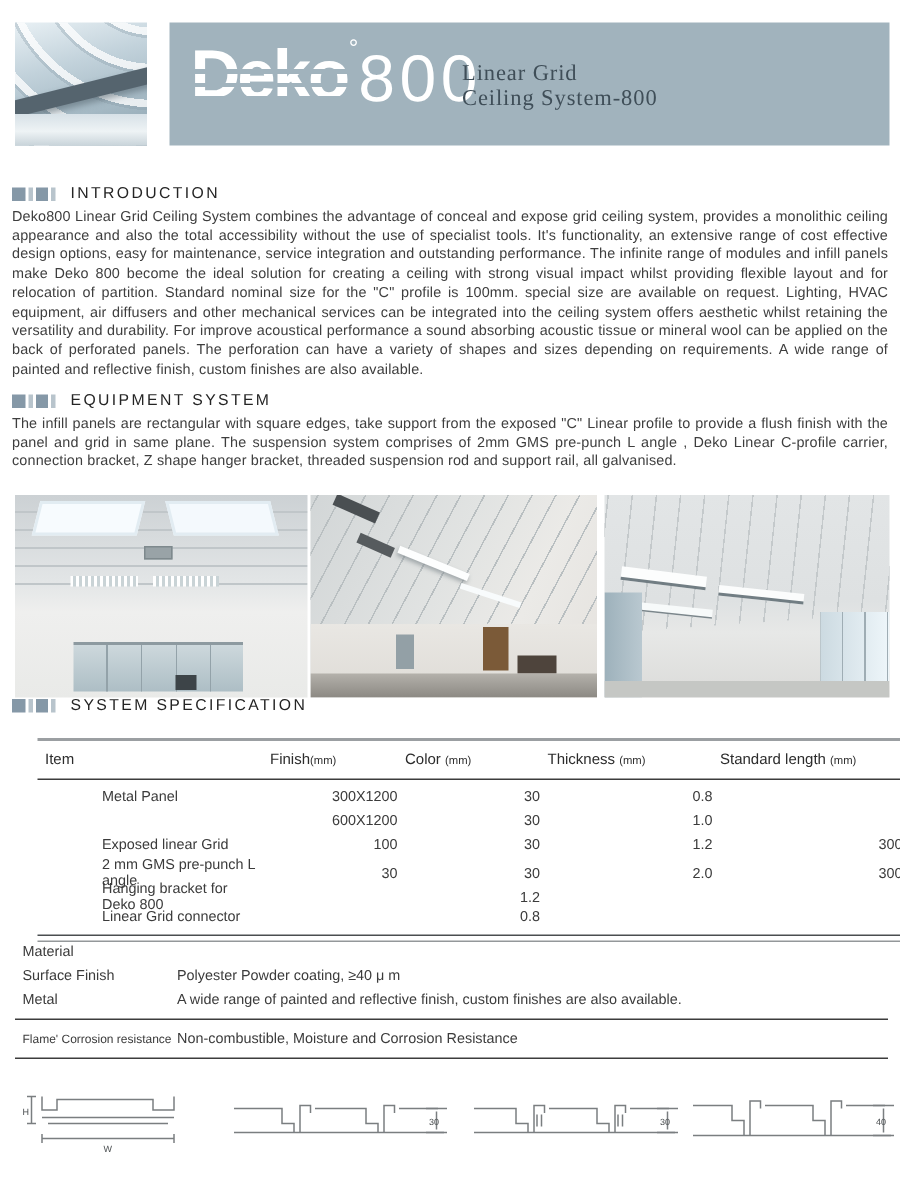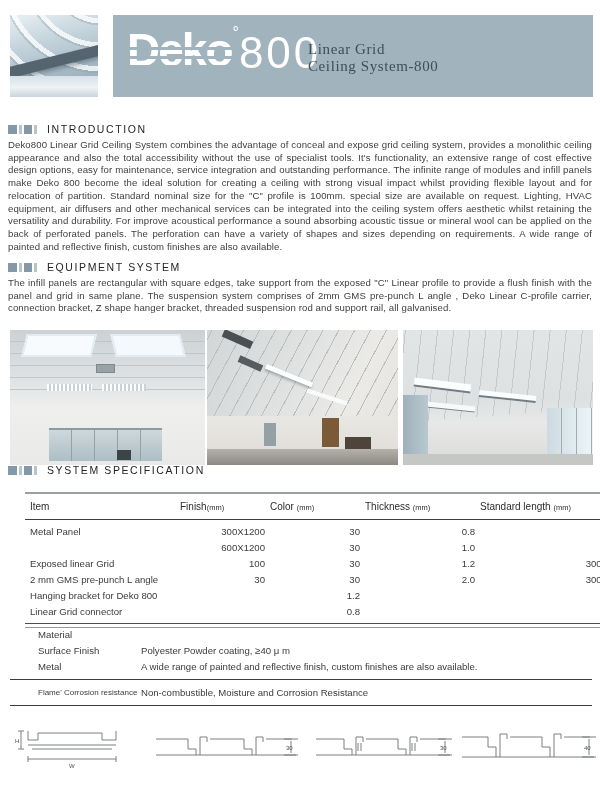--- a/index.html
+++ b/index.html
@@ -126,27 +126,27 @@
     background:repeating-linear-gradient(90deg, rgba(0,0,0,0) 0 14px, #9fadb4 14px 15px); }
   .p3 .floor { left:0; bottom:0; width:100%; height:8%; background:#c5c7c4; }
   
   .spec { position:absolute; left:25px; top:492px; width:582px; }
   .thick-line { height:0; border-top:2px solid #9b9fa2; }
   .thin-dark { height:0; border-top:1px solid #3c3c3c; }
   .dline { height:3px; border-top:1px solid #4a4e50; border-bottom:1px solid #94989a; }
   .srow { display:grid; grid-template-columns:150px 90px 95px 115px 132px; align-items:center; }
   .srow.head { height:25px; }
   .srow.body { height:16px; }
-  .c-item { padding-left:5px; text-align:left; font-size:9.6px; }
+  .c-item { padding-left:5px; text-align:left; font-size:9.6px;margin-left:38px; }
   .c-num { text-align:right; font-size:9.6px; }
   .h-lab { font-size:10px; color:#2c2c2c; text-align:left; padding-left:5px; }
   .h-lab .unit { font-size:7.5px; }
   
   .mat { position:absolute; left:10px; top:619px; width:582px; }
-  .mrow { display:grid; grid-template-columns:108px 1fr; align-items:center;margin-left:23px; }
+  .mrow { display:grid; grid-template-columns:108px 1fr; align-items:center; }
   .mrow.std { height:16px; }
   .m-lab { padding-left:5px; font-size:9.6px; }
   .m-val { font-size:9.6px; }
   .mrow.flame { height:25px; }
   .mrow.flame .m-lab { font-size:8px; line-height:9px; }
   .sp6 { height:7px; }
   .sp4 { height:5px; }
   
   .drawings { position:absolute; left:0; top:722px; width:600px; height:56px; }
   .drawings svg { position:absolute; }

